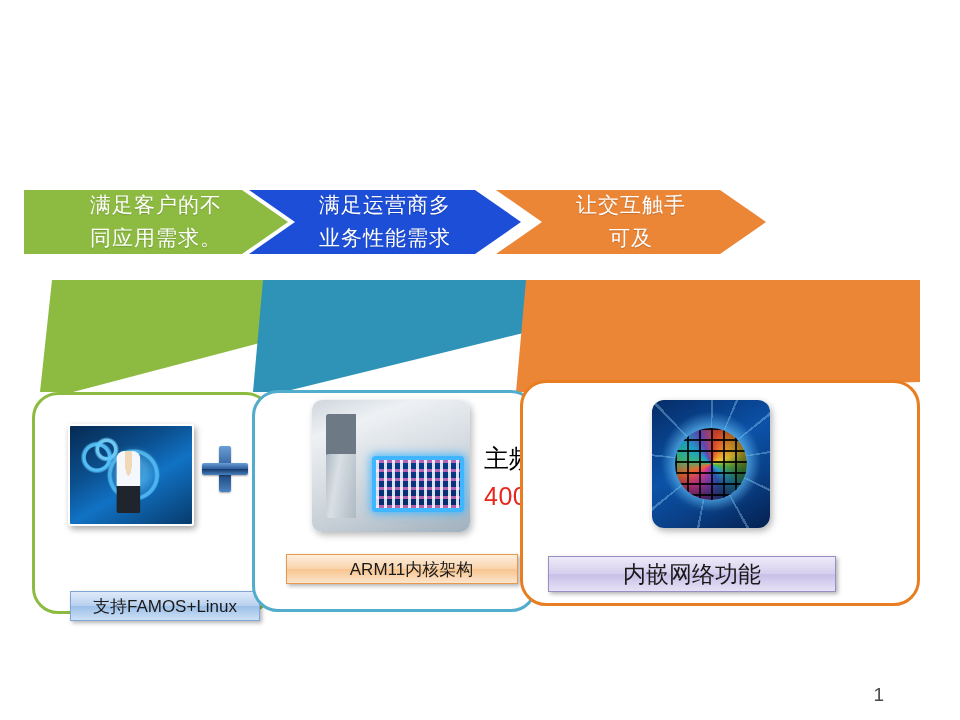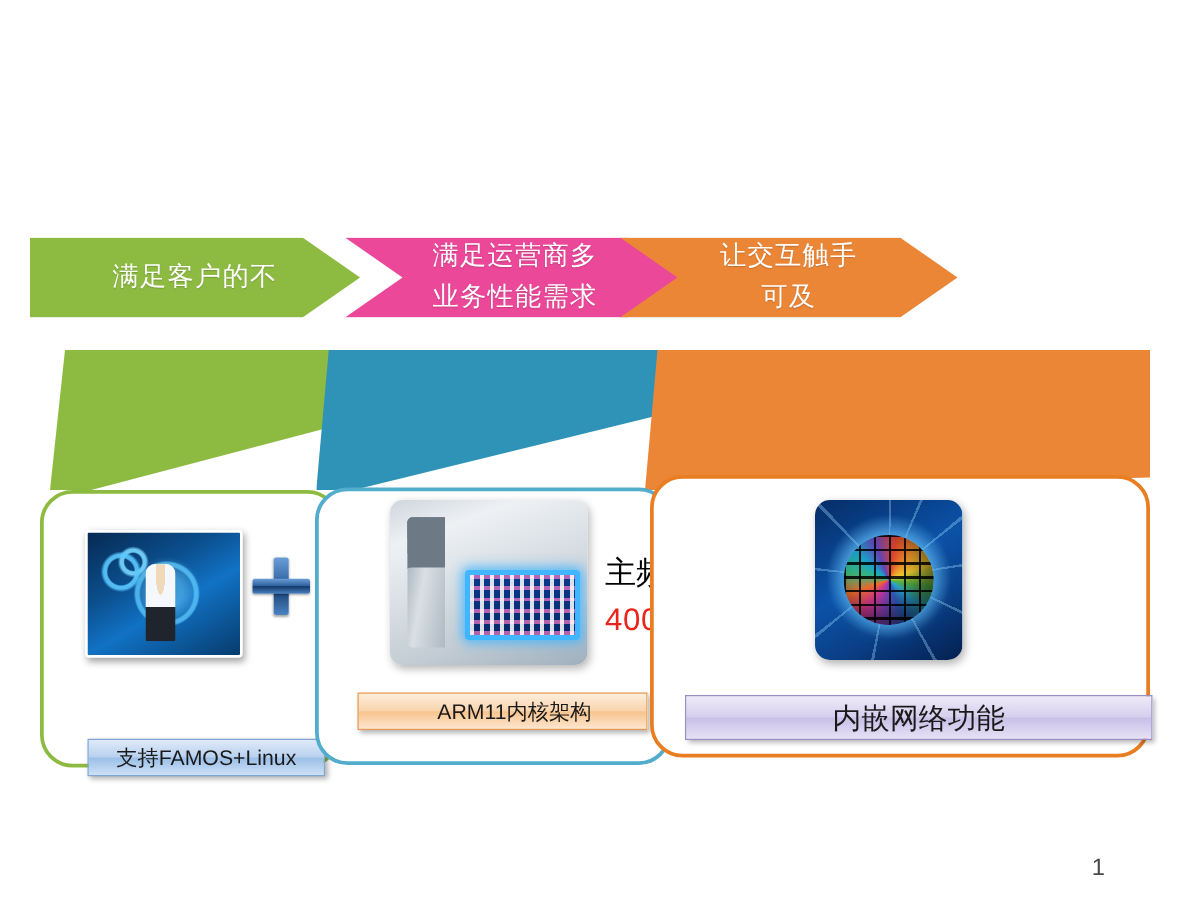--- a/index.html
+++ b/index.html
@@ -37,22 +37,22 @@
     filter: drop-shadow(2px 3px 2px rgba(120,120,120,.45));
   }
   .chev span { display: block; white-space: nowrap; }
 
   .chev-1 {
     left: 24px; width: 264px;
     background: #8DBB41;
     clip-path: polygon(0 0, 218px 0, 264px 50%, 218px 100%, 0 100%);
   }
   .chev-2 {
-    left: 276px; width: 272px;
-    background: #ec4899;
+    left: 249px; width: 272px;
+    background: #1d4ed8;
     clip-path: polygon(0 0, 226px 0, 272px 50%, 226px 100%, 0 100%, 46px 50%);
   }
   .chev-3 {
     left: 496px; width: 270px;
     background: #EC8637;
     clip-path: polygon(0 0, 224px 0, 270px 50%, 224px 100%, 0 100%, 46px 50%);
   }
 
   
   .wedge {
@@ -235,21 +235,21 @@
     border: 1px solid #7fa6d4;
     margin-top: 43px;
   }
   .cap-2 {
     left: 286px; top: 554px; width: 232px; height: 30px;
     background: linear-gradient(180deg, #fdeedd 0%, #f9d4ad 48%, #f7c48e 52%, #fde6cf 100%);
     border: 1px solid #e79a4d;
     padding-left: 19px;
   }
   .cap-3 {
-    left: 548px; top: 556px; width: 374px; height: 36px;
+    left: 548px; top: 556px; width: 288px; height: 36px;
     font-size: 23px;
     background: linear-gradient(180deg, #eeeaf8 0%, #d6cfee 48%, #c9c0e8 52%, #e6e1f5 100%);
     border: 1px solid #9a8fc4;
   }
 
   
   .page-num {
     position: absolute;
     right: 76px; bottom: 14px;
     font-size: 19px;
@@ -260,20 +260,21 @@
 <body>
 
 <div id="slide">
 
   <div class="wedge wedge-1"></div>
   <div class="wedge wedge-2"></div>
   <div class="wedge wedge-3"></div>
 
   <div class="chev chev-1">
     <span>满足客户的不</span>
+    <span>同应用需求。</span>
   </div>
   <div class="chev chev-2">
     <span>满足运营商多</span>
     <span>业务性能需求</span>
   </div>
   <div class="chev chev-3">
     <span>让交互触手</span>
     <span>可及</span>
   </div>
 

